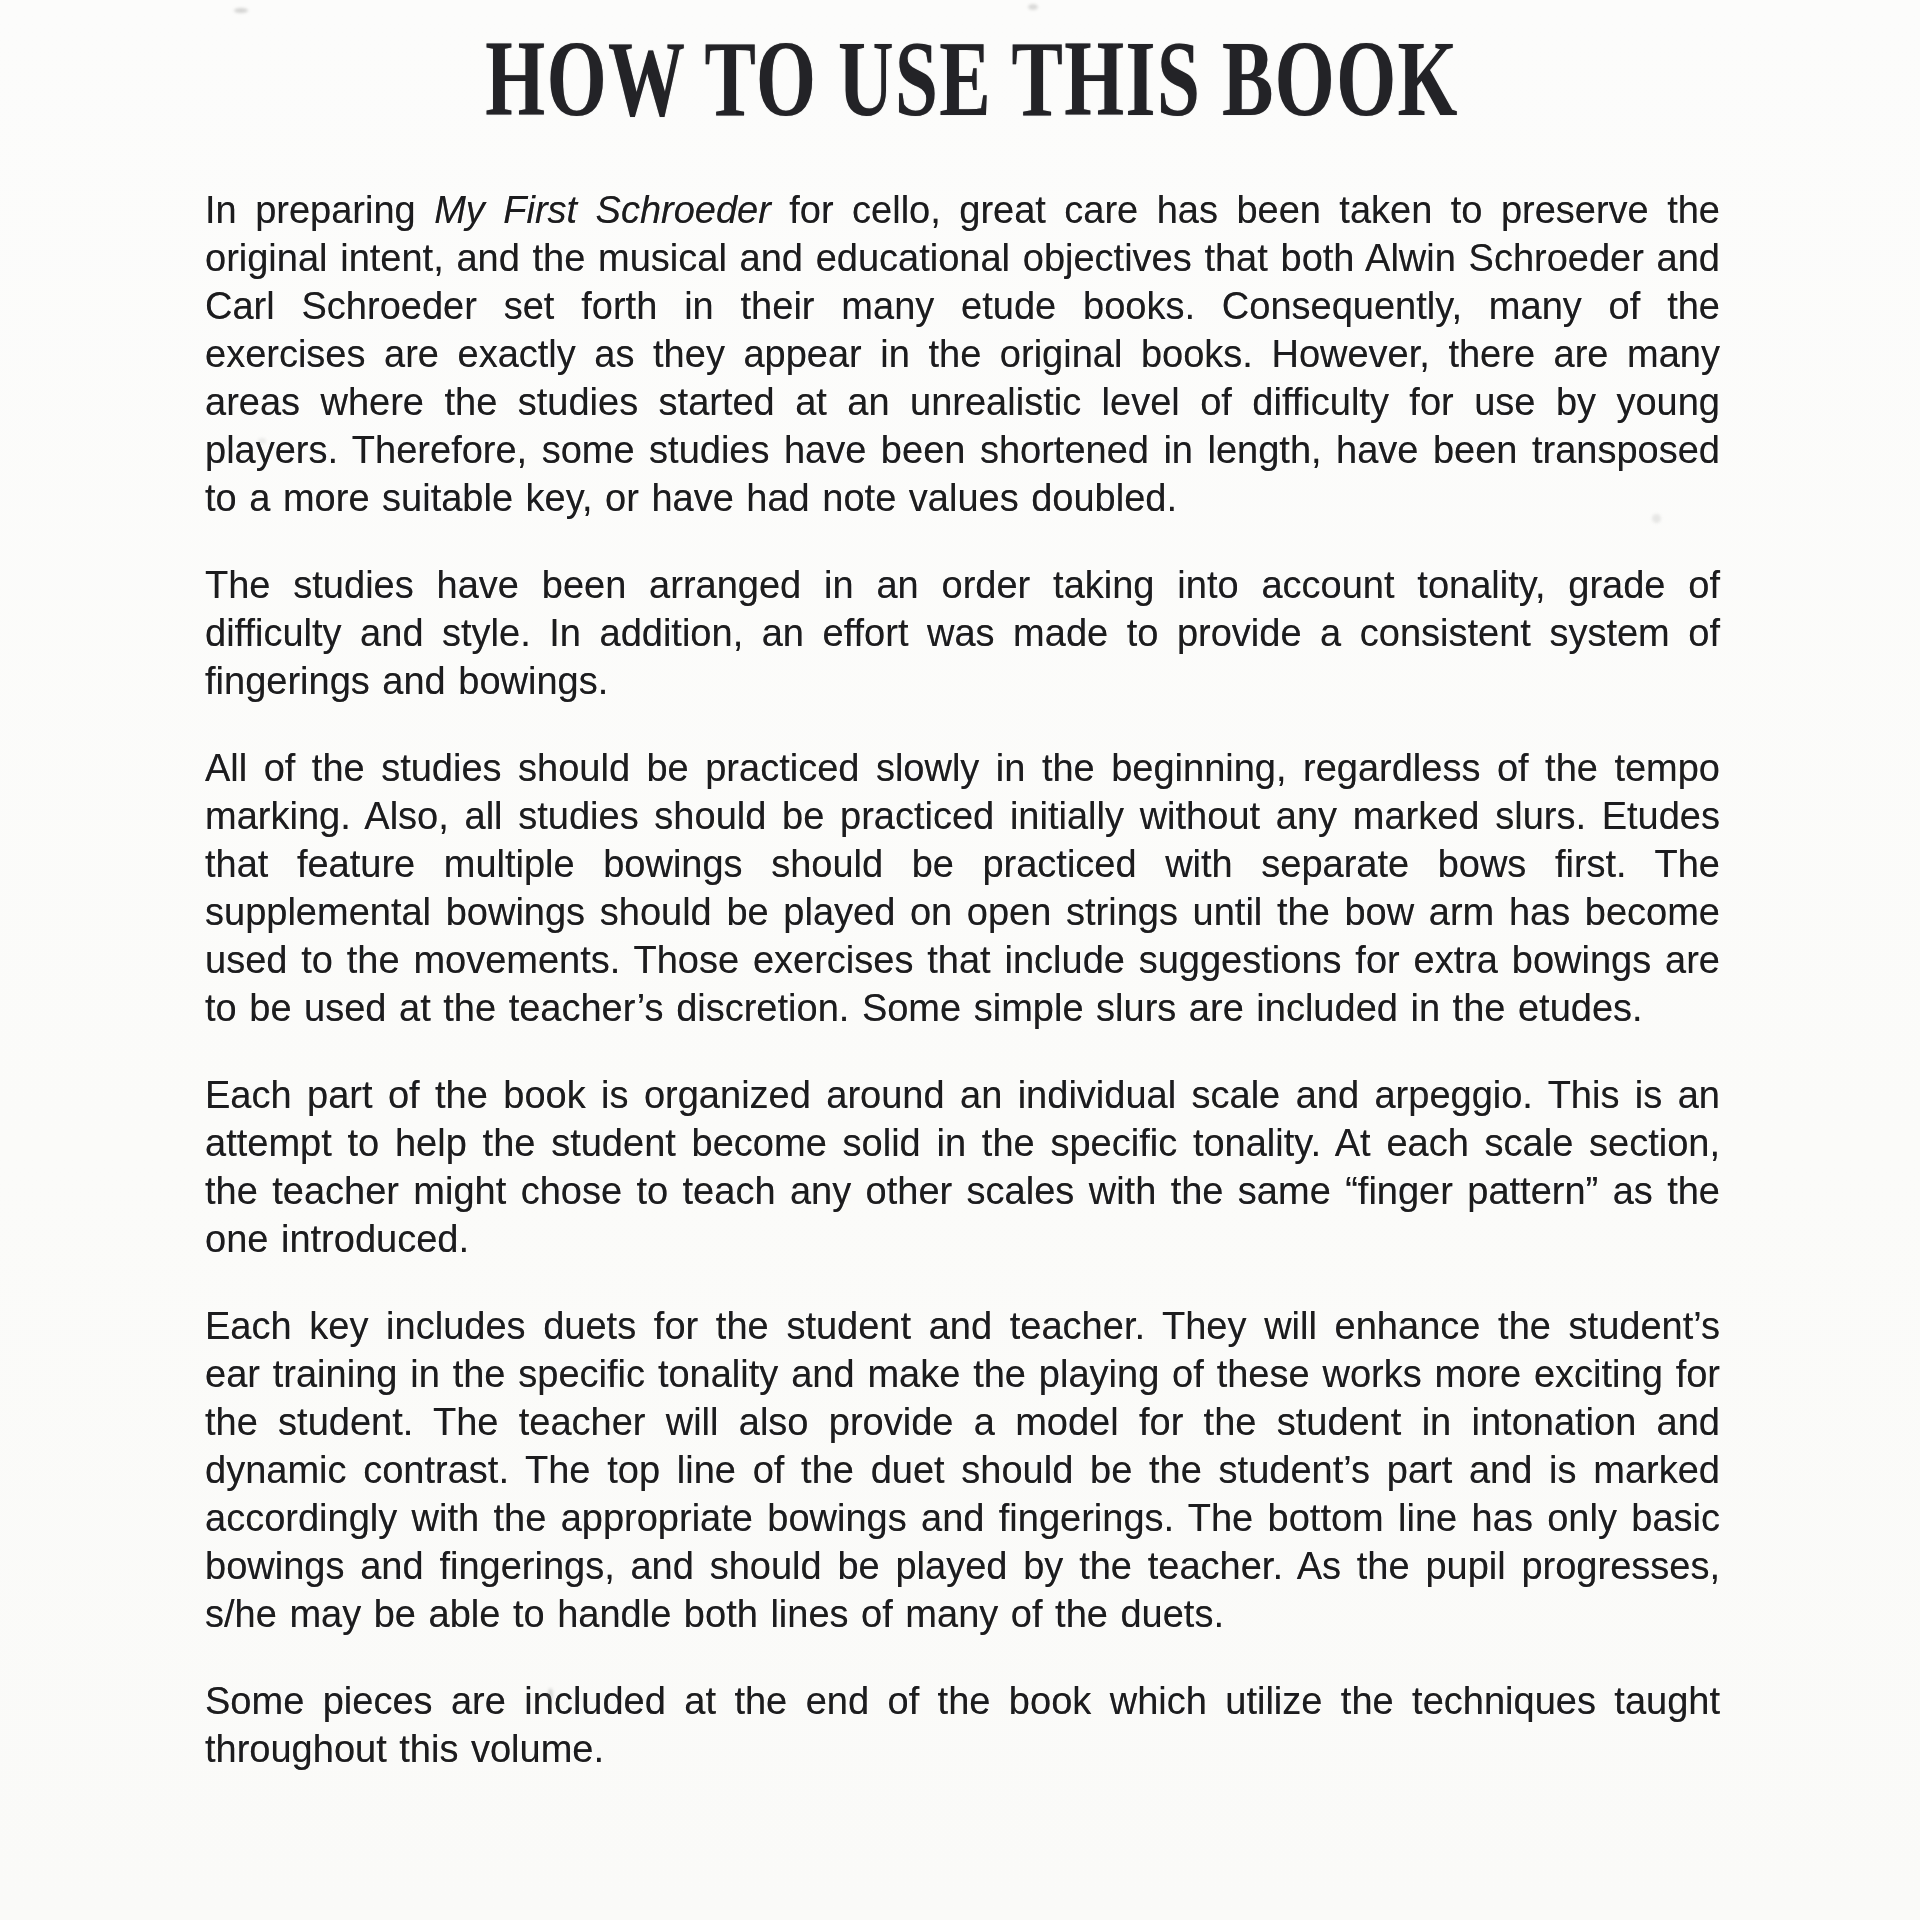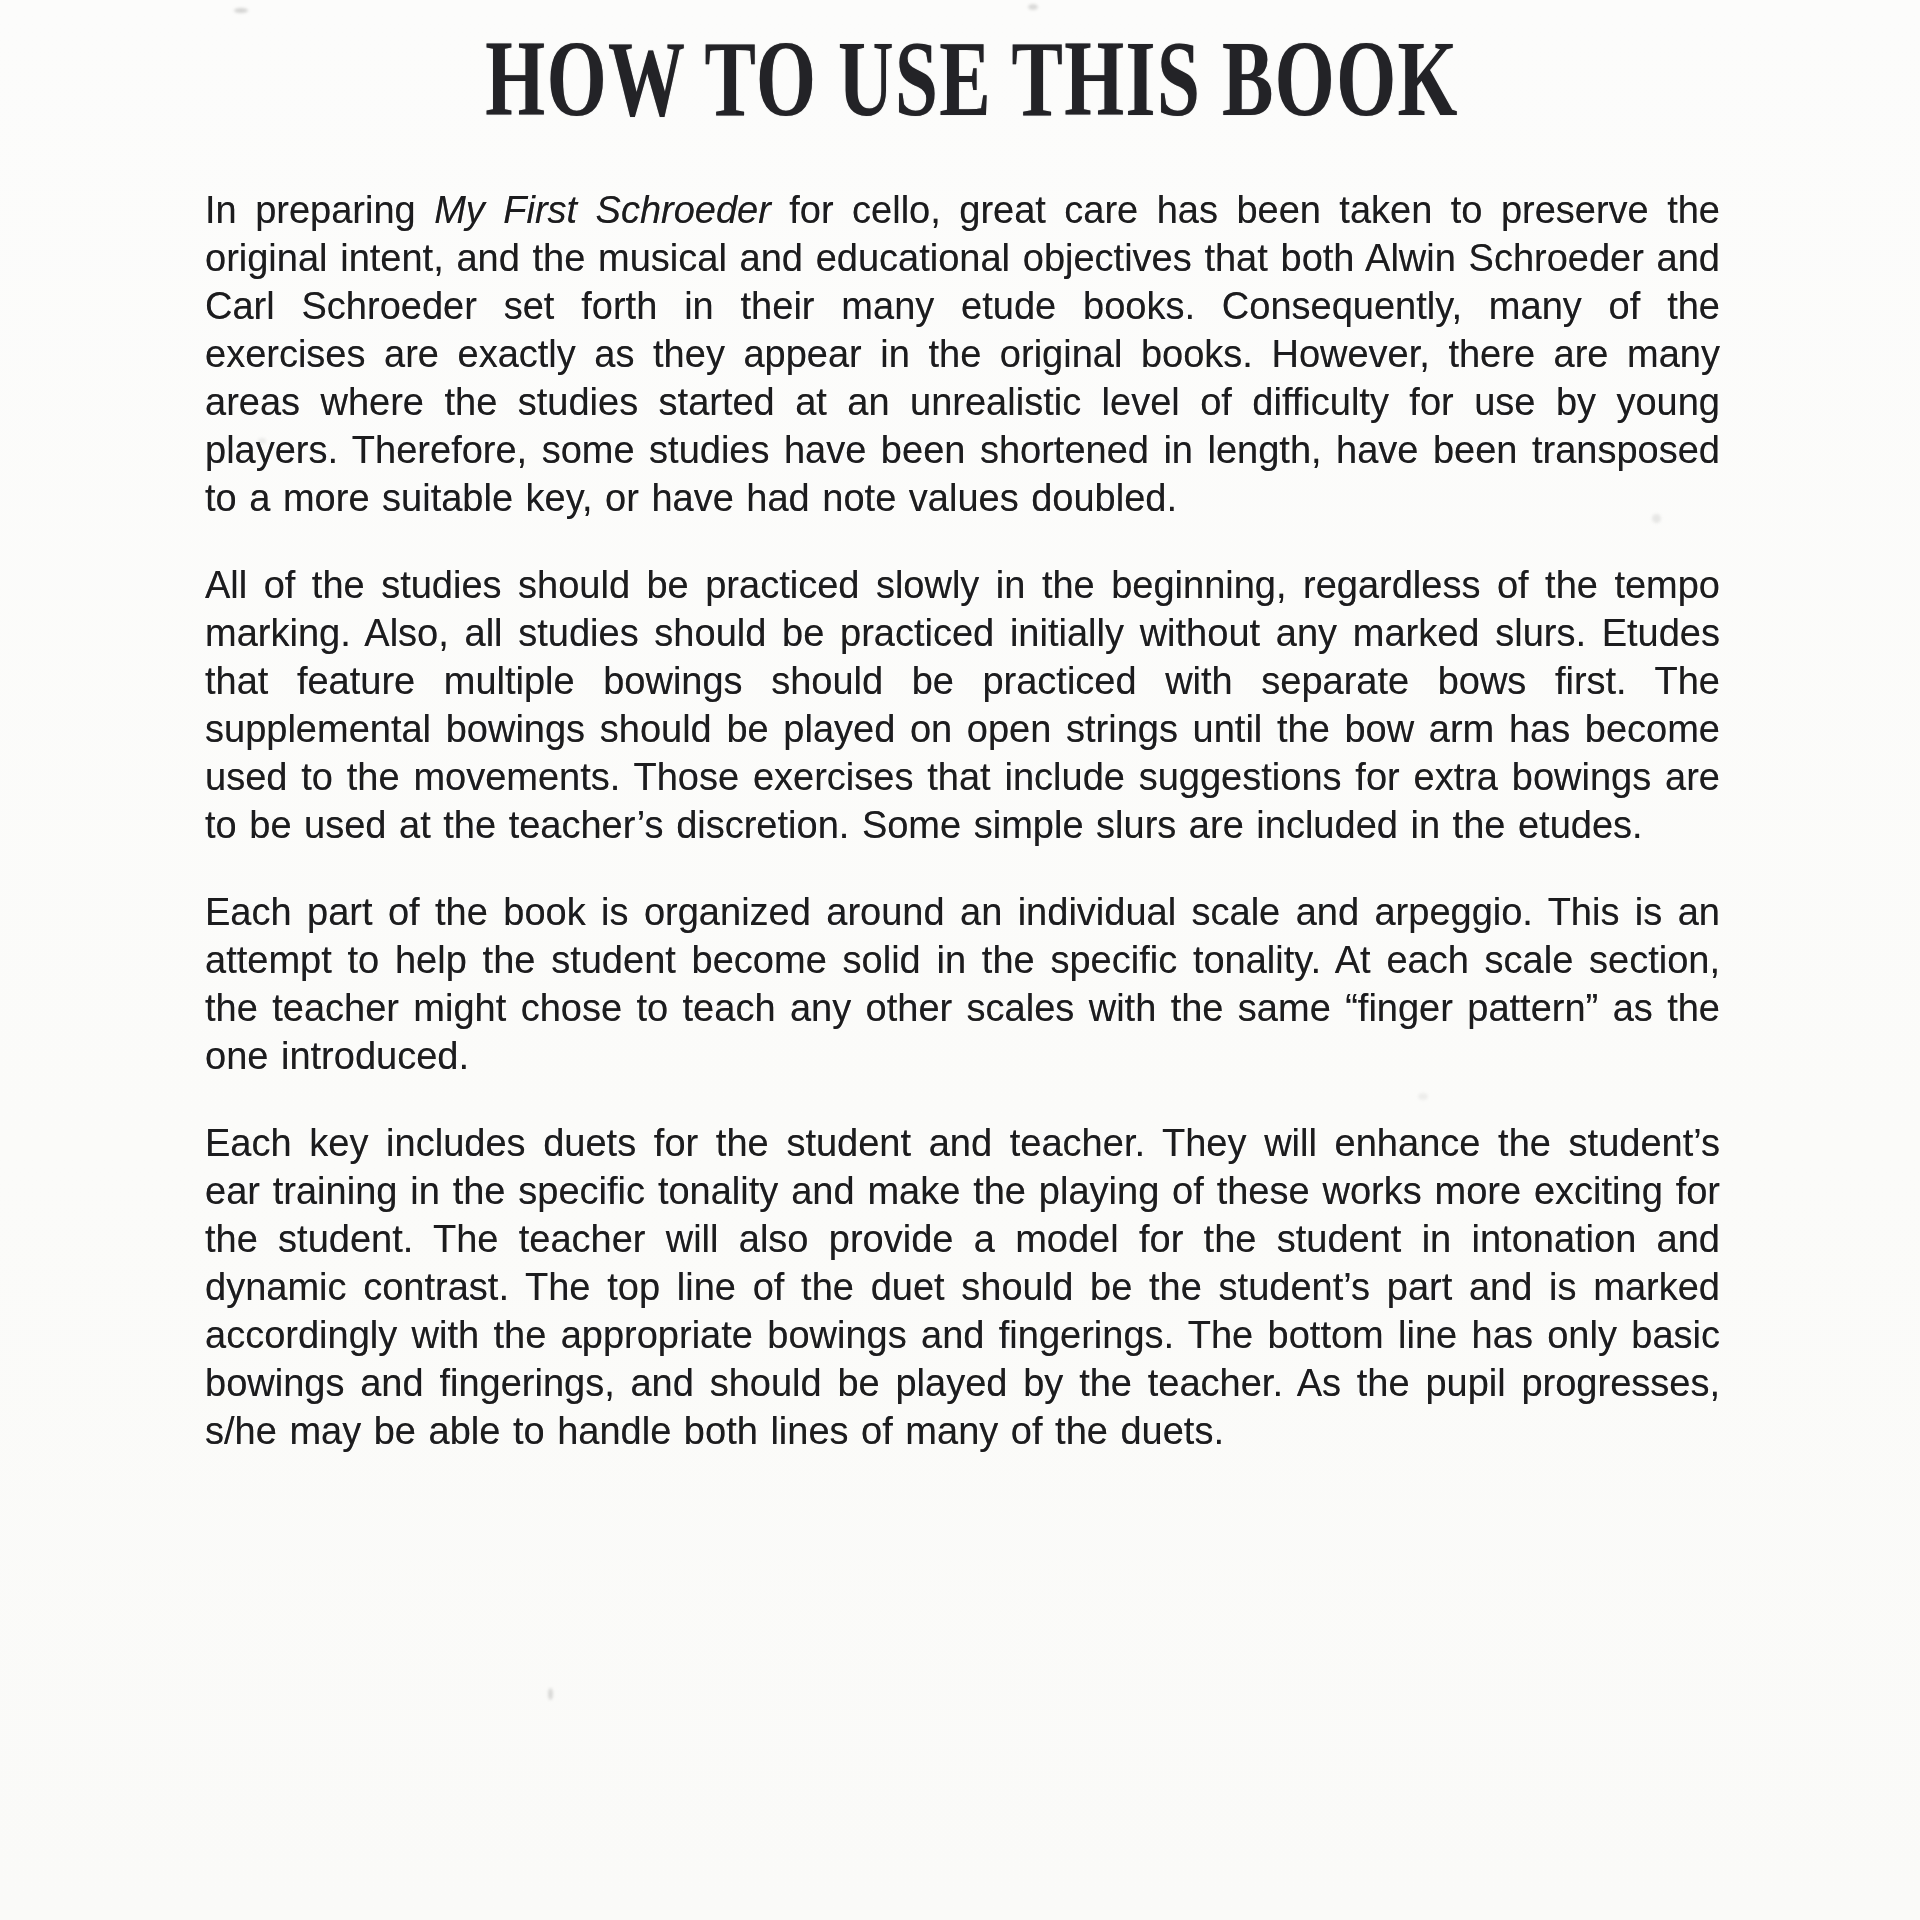--- a/index.html
+++ b/index.html
@@ -78,27 +78,29 @@
 <div class="page">
 
   <div class="title-wrap">
     <span class="title-inner">HOW TO USE THIS BOOK</span>
   </div>
 
   <div class="body-text">
 
     <p><span>In preparing </span><em>My First Schroeder</em><span> for cello, great care has been taken to preserve the original intent, and the musical and educational objectives that both Alwin Schroeder and Carl Schroeder set forth in their many etude books. Consequently, many of the exercises are exactly as they appear in the original books. However, there are many areas where the studies started at an unrealistic level of difficulty for use by young players. Therefore, some studies have been shortened in length, have been transposed to a more suitable key, or have had note values doubled.</span></p>
 
+    <p>The studies have been arranged in an order taking into account tonality, grade of difficulty and style. In addition, an effort was made to provide a consistent system of fingerings and bowings.</p>
 
     <p>All of the studies should be practiced slowly in the beginning, regardless of the tempo marking. Also, all studies should be practiced initially without any marked slurs. Etudes that feature multiple bowings should be practiced with separate bows first. The supplemental bowings should be played on open strings until the bow arm has become used to the movements. Those exercises that include suggestions for extra bowings are to be used at the teacher’s discretion. Some simple slurs are included in the etudes.</p>
 
     <p>Each part of the book is organized around an individual scale and arpeggio. This is an attempt to help the student become solid in the specific tonality. At each scale section, the teacher might chose to teach any other scales with the same “finger pattern” as the one introduced.</p>
 
     <p>Each key includes duets for the student and teacher. They will enhance the student’s ear training in the specific tonality and make the playing of these works more exciting for the student. The teacher will also provide a model for the student in intonation and dynamic contrast. The top line of the duet should be the student’s part and is marked accordingly with the appropriate bowings and fingerings. The bottom line has only basic bowings and fingerings, and should be played by the teacher. As the pupil progresses, s/he may be able to handle both lines of many of the duets.</p>
 
+    <p>Some pieces are included at the end of the book which utilize the techniques taught throughout this volume.</p>
 
   </div>
 
   <div class="speck s1"></div>
   <div class="speck s2"></div>
   <div class="speck s3"></div>
   <div class="speck s4"></div>
   <div class="speck s5"></div>
   <div class="speck s6"></div>
 

